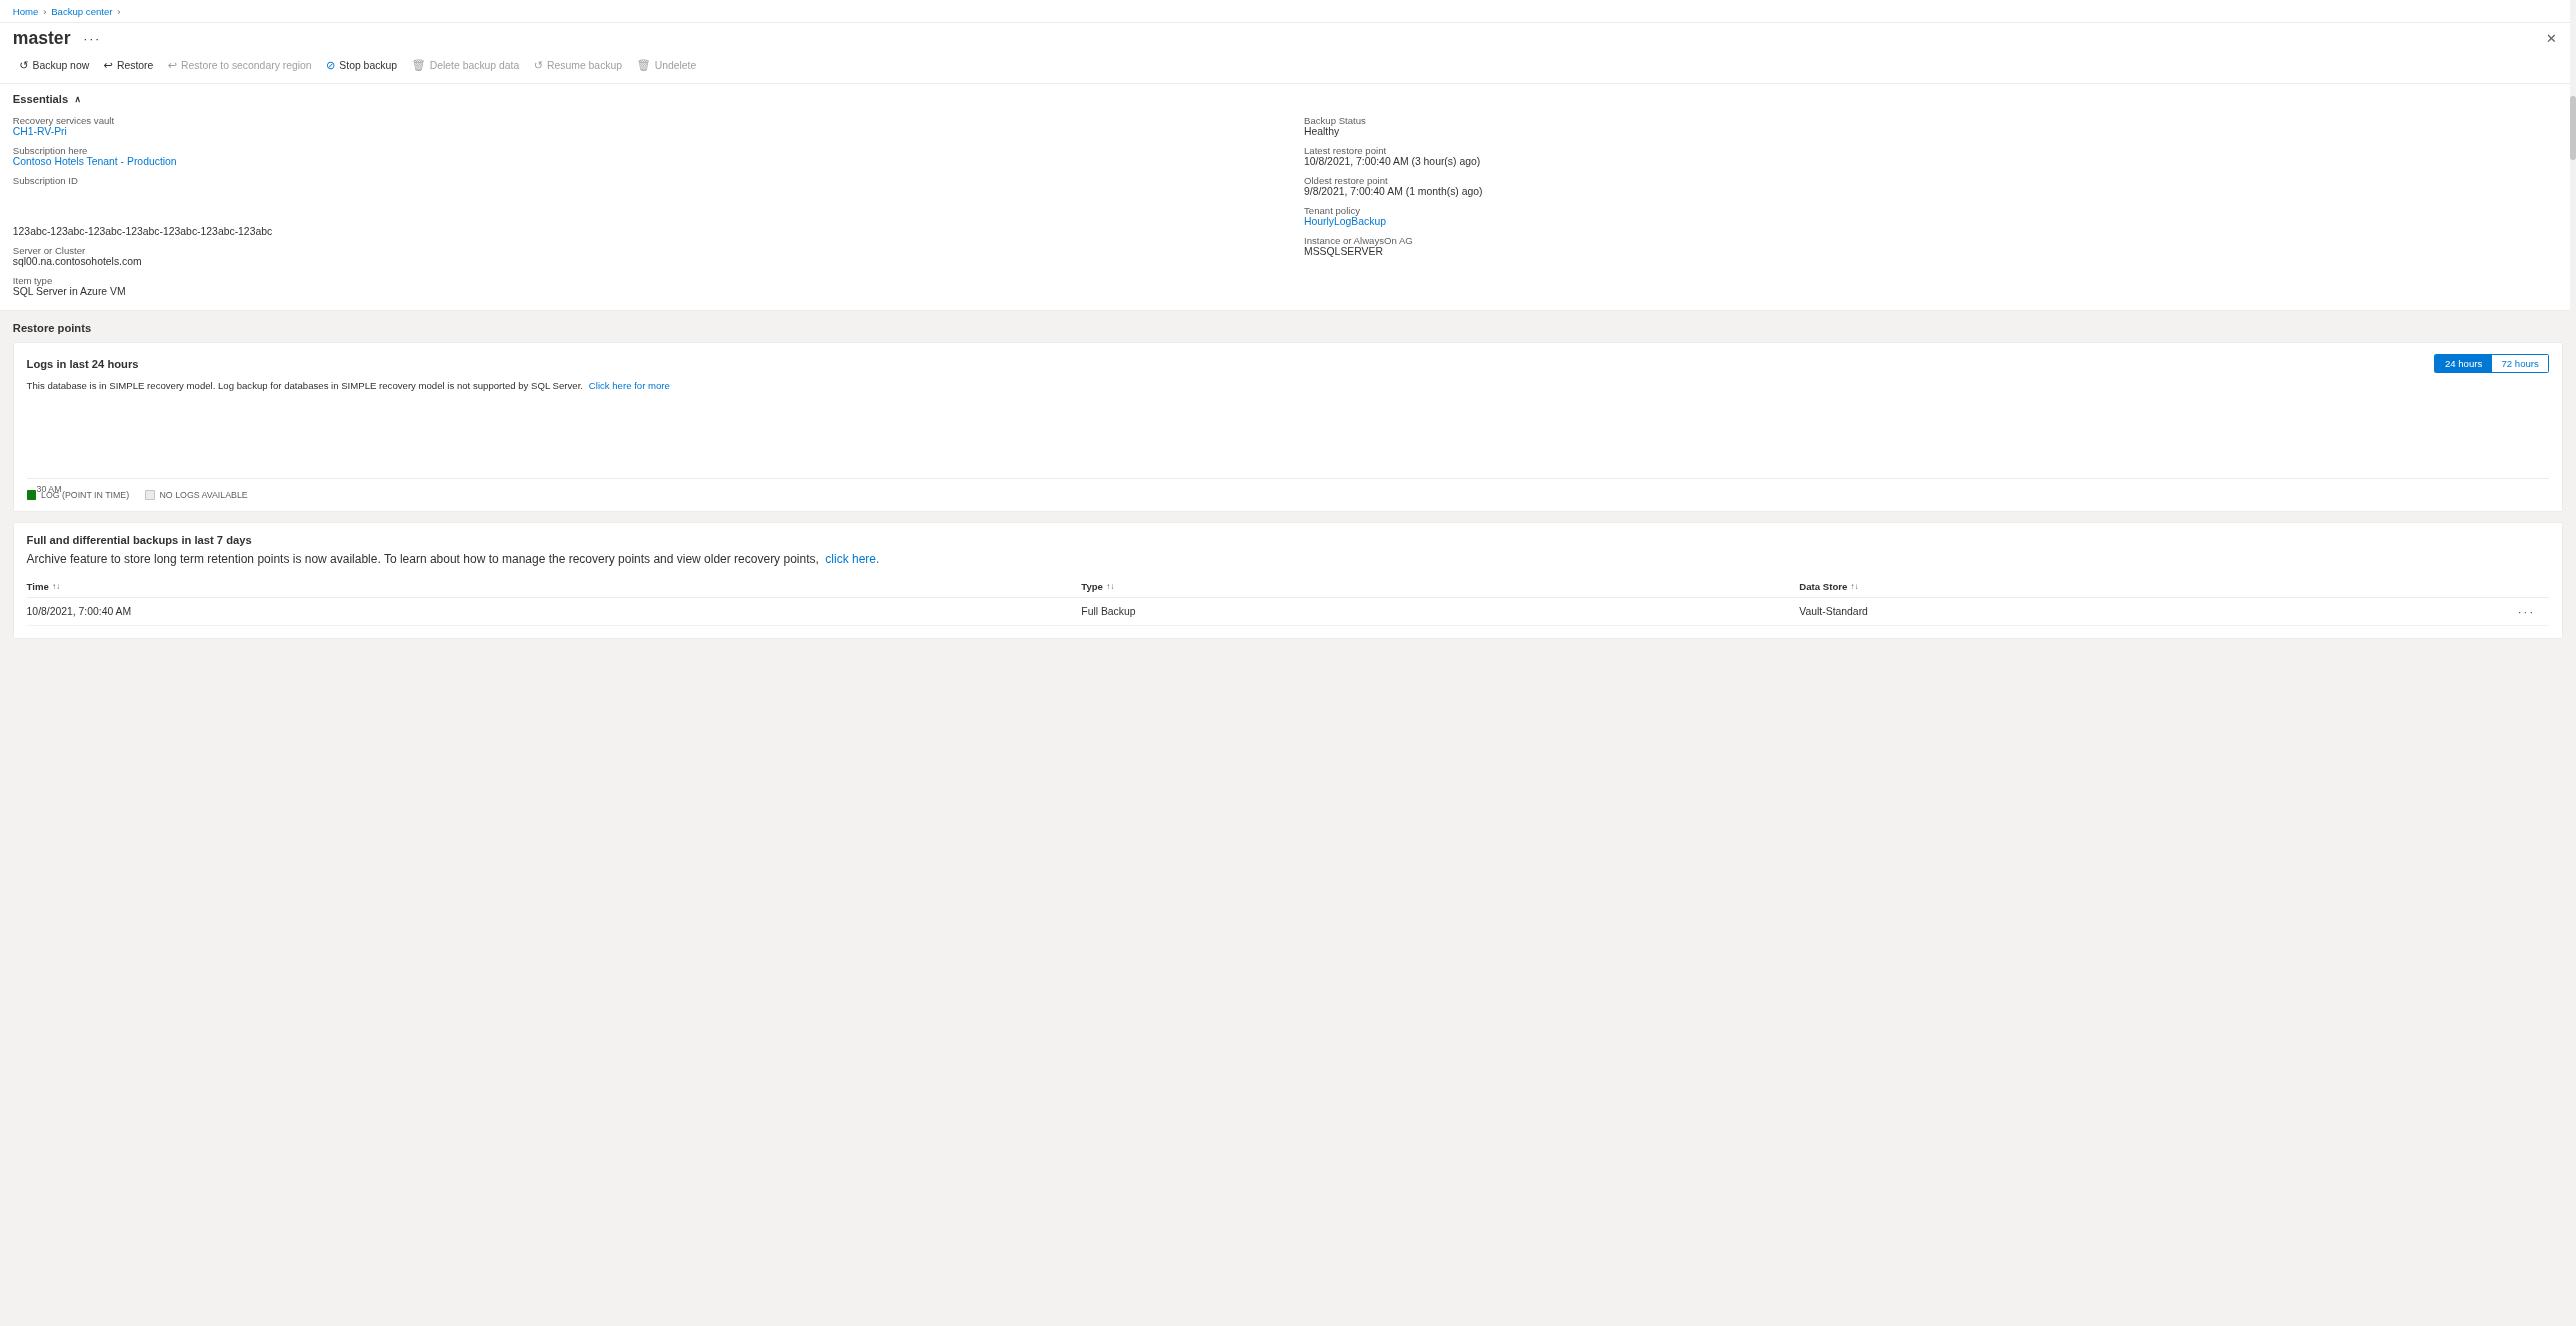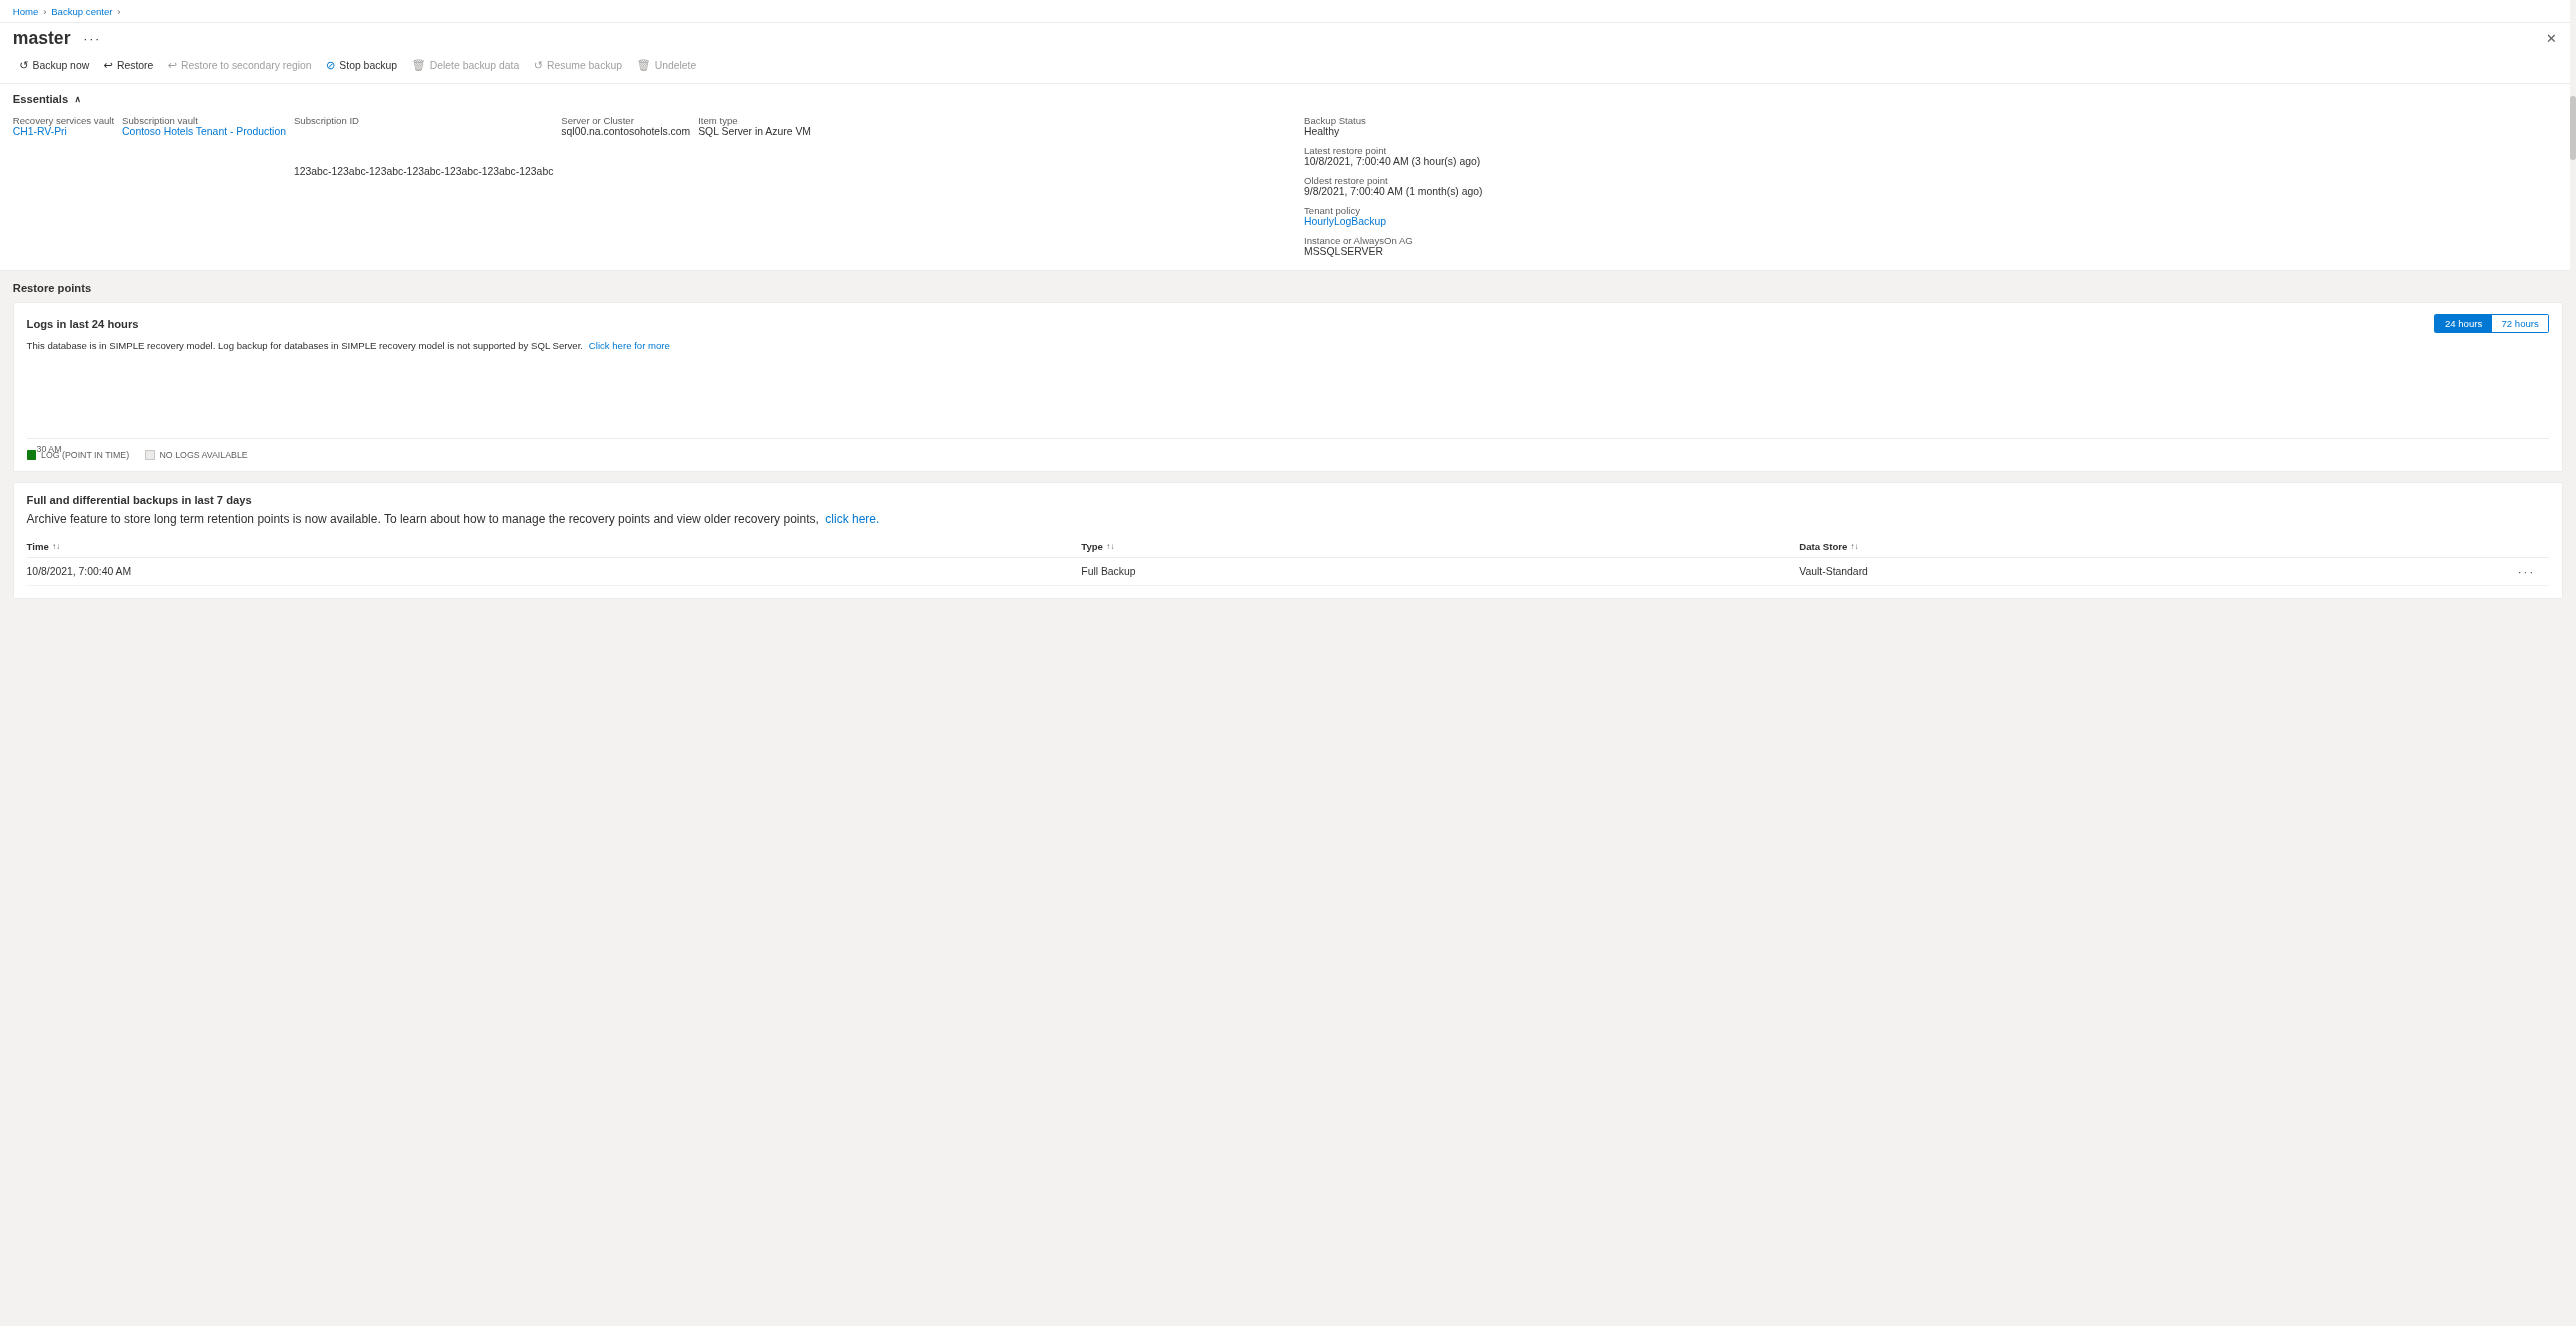--- a/index.html
+++ b/index.html
@@ -56,27 +56,27 @@
 
 <div style="background:#eab308;overflow-y:auto;max-height:calc(100vh - 88px);">
 
   <div style="padding:9.6px 12.8px 12.8px 12.8px;background:#fff;border-bottom:0.8px solid #edebe9;">
     <div style="display:flex;align-items:center;gap:6.4px;font-size:11.2px;font-weight:600;color:#323130;margin-bottom:9.6px;cursor:pointer;">
       <span>Essentials</span>
       <span style="font-size:8.8px;">∧</span>
     </div>
     <div style="display:grid;grid-template-columns:1fr 1fr;gap:9.6px 32px;">
 
-      <div style="display:flex;flex-direction:row;gap:8px;">
+      <div style="display:flex;flex-direction:column;gap:8px;">
         <div>
           <div style="font-size:9.6px;color:#605e5c;">Recovery services vault</div>
           <a style="color:#0078d4;text-decoration:none;font-size:10.4px;cursor:pointer;">CH1-RV-Pri</a>
         </div>
         <div>
-          <div style="font-size:9.6px;color:#605e5c;">Subscription vault</div>
+          <div style="font-size:9.6px;color:#605e5c;">Subscription here</div>
           <a style="color:#0078d4;text-decoration:none;font-size:10.4px;cursor:pointer;">Contoso Hotels Tenant - Production</a>
         </div>
         <div>
           <div style="font-size:9.6px;color:#605e5c;">Subscription ID</div>
           <div style="font-size:10.4px;color:#323130;margin-top:40px;">123abc-123abc-123abc-123abc-123abc-123abc-123abc</div>
         </div>
         <div>
           <div style="font-size:9.6px;color:#605e5c;">Server or Cluster</div>
           <div style="font-size:10.4px;color:#323130;">sql00.na.contosohotels.com</div>
         </div>

